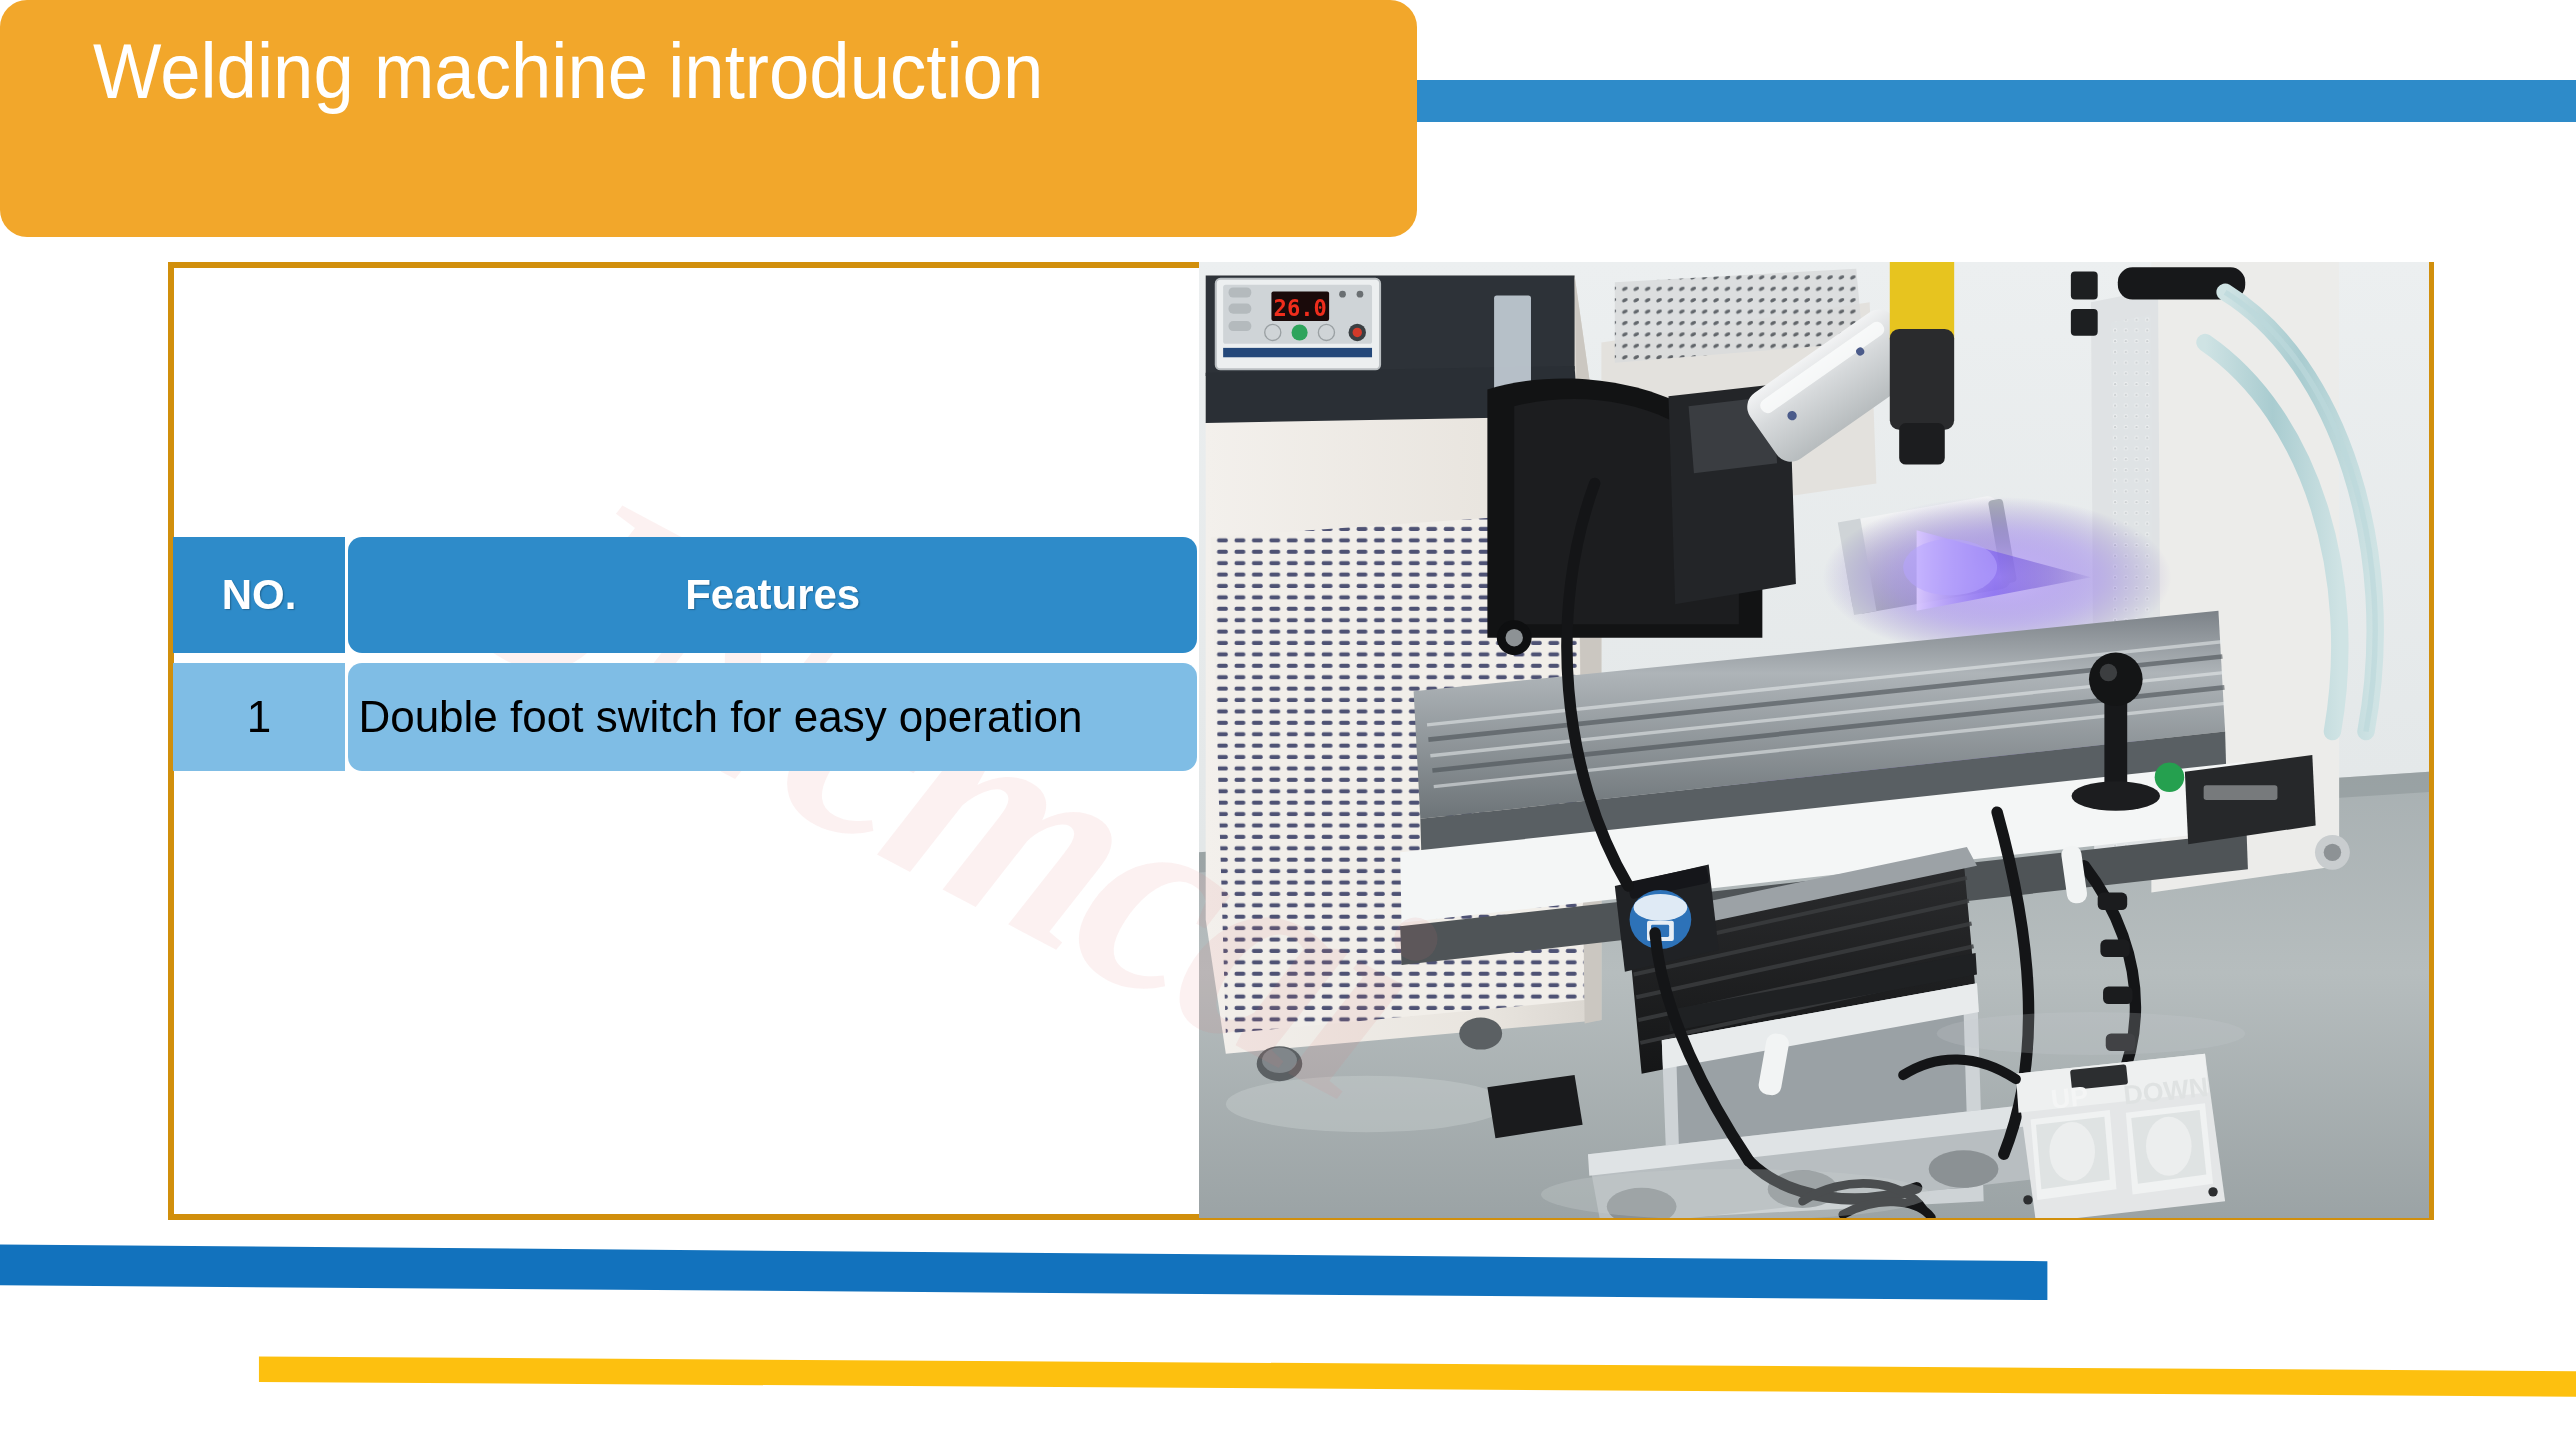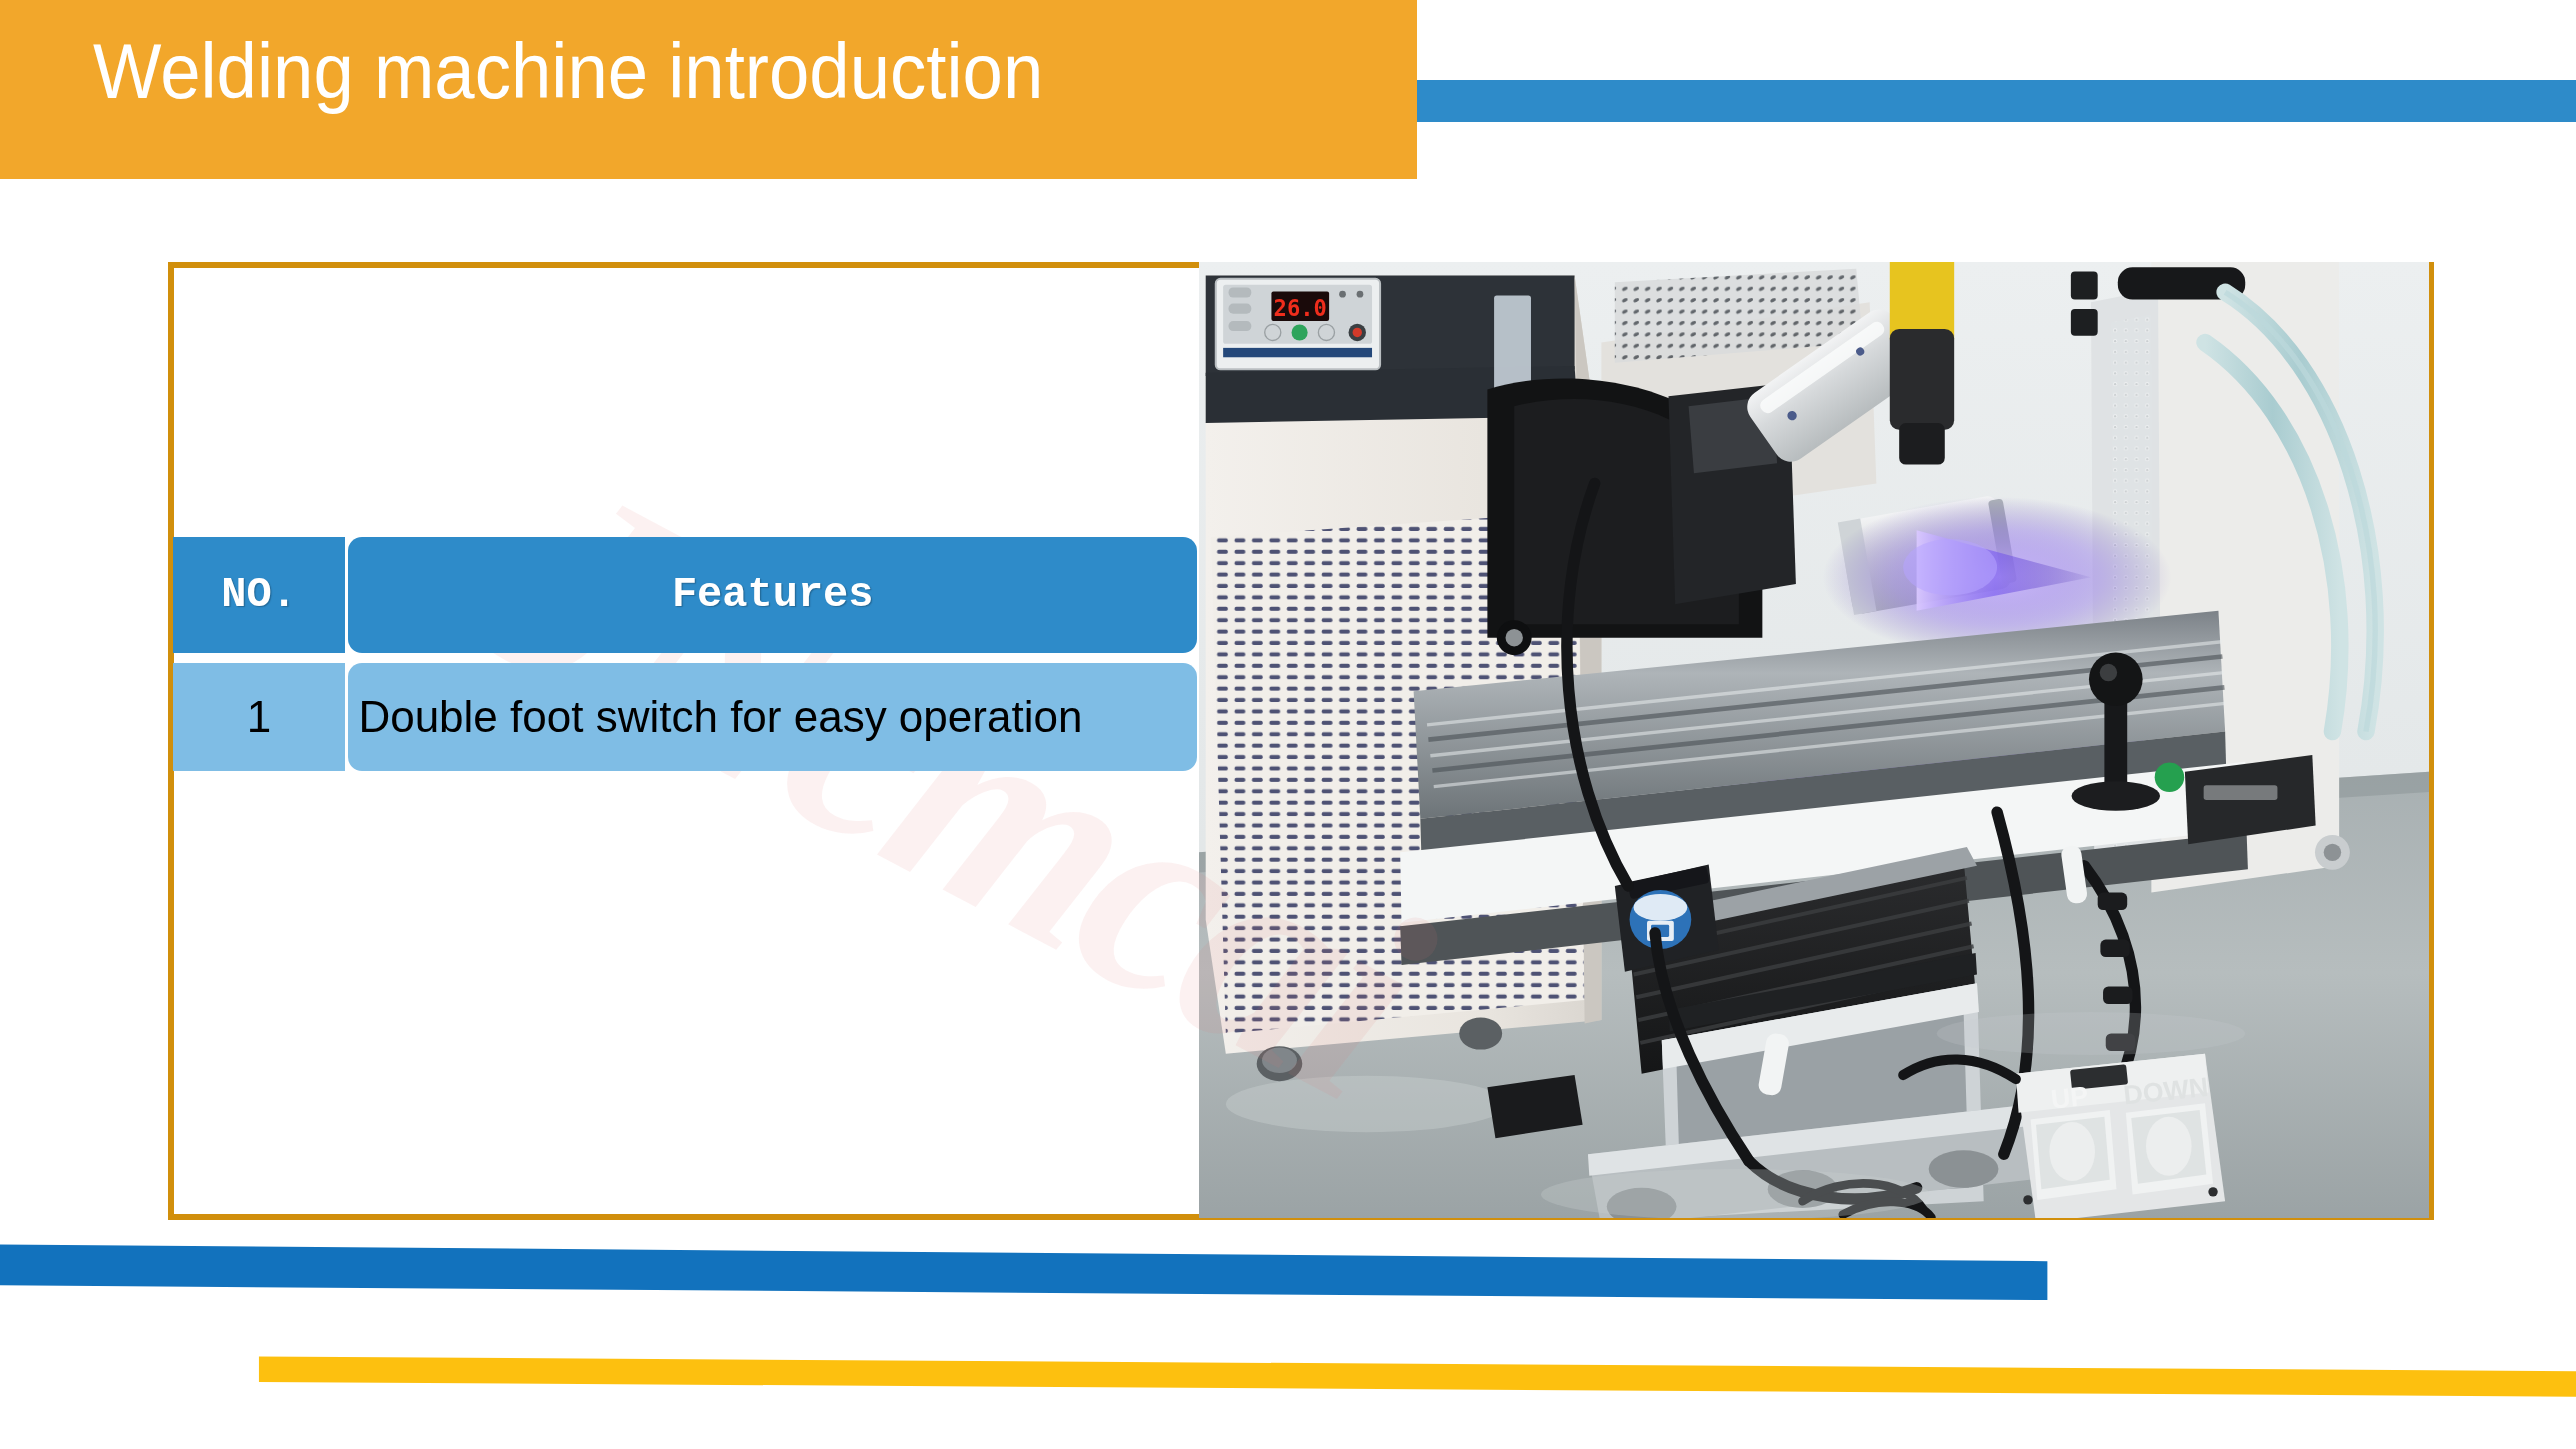--- a/index.html
+++ b/index.html
@@ -7,22 +7,23 @@
     width:2576px;height:1449px;
     background:#ffffff;
     font-family:"Liberation Sans", sans-serif;
     overflow:hidden;
     position:relative;
   }
   .slide{position:absolute;inset:0;background:#fff;overflow:hidden;}
 
   
   .title-block{
-    position:absolute;left:0;top:0;width:1417px;height:179px;
+    position:absolute;left:0;top:0;width:1417px;height:237px;
     background:#f2a72b;
+    border-radius:27px;
   }
   .title-text{
     position:absolute;left:93px;top:32px;
     font-size:78px;line-height:1;
     color:#ffffff;
     font-family:"Liberation Sans Narrow","Liberation Sans",sans-serif;
     transform:scaleX(0.93);transform-origin:left top;
     white-space:nowrap;
     letter-spacing:0px;
   }
@@ -52,21 +53,21 @@
     text-align:center;
   }
   .c-no{width:172px;height:100%;}
   .c-gap{width:3.4px;height:100%;background:#ffffff;}
   .c-feat{flex:1;height:100%;border-radius:14px;}
   .tbl-head .c-no,.tbl-head .c-feat{background:#2e8bc9;}
   .tbl-body .c-no,.tbl-body .c-feat{background:#7fbde5;}
   .tbl-head .cell span{
     color:#ffffff;font-weight:bold;font-size:42px;
     text-shadow:1.3px 1.3px 1.3px rgba(0,0,0,.25);
-    font-family:Liberation Mono, monospace;
+    font-family:Liberation Sans, sans-serif;
   }
   .tbl-body .cell span{
     color:#000000;font-weight:normal;font-size:44px;
     font-family:"Liberation Sans",sans-serif;
   }
   .tbl-body .c-feat{justify-content:flex-start;padding-left:10px;}
 
   
   .photo{
     position:absolute;left:1199px;top:262px;width:1230px;height:956px;

